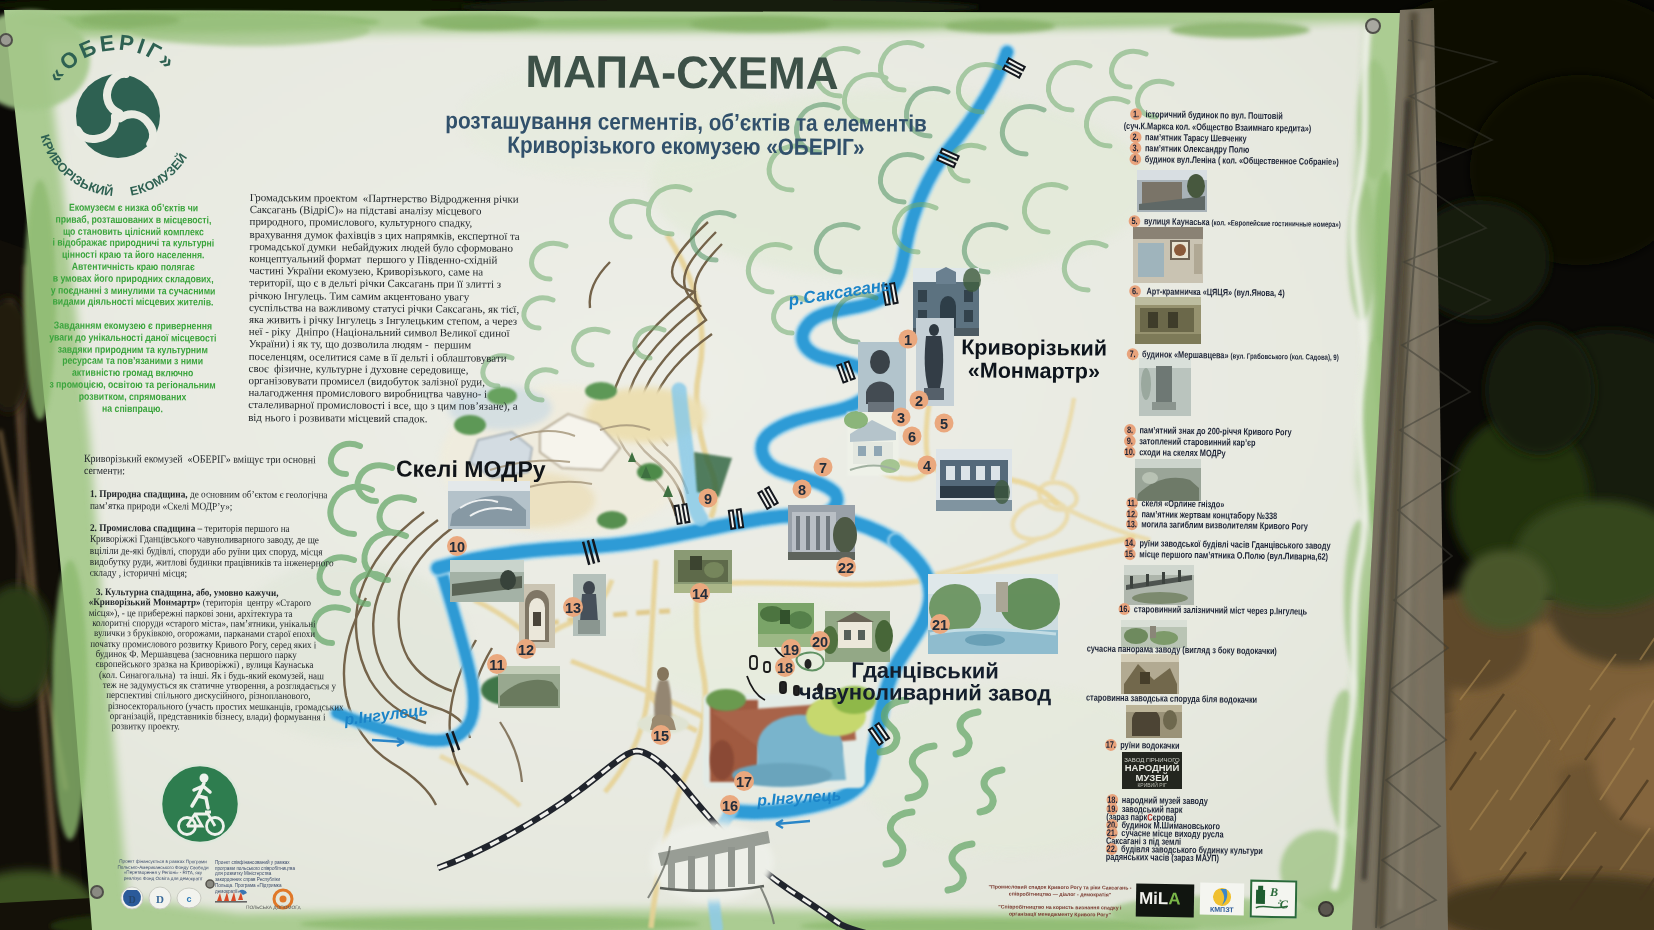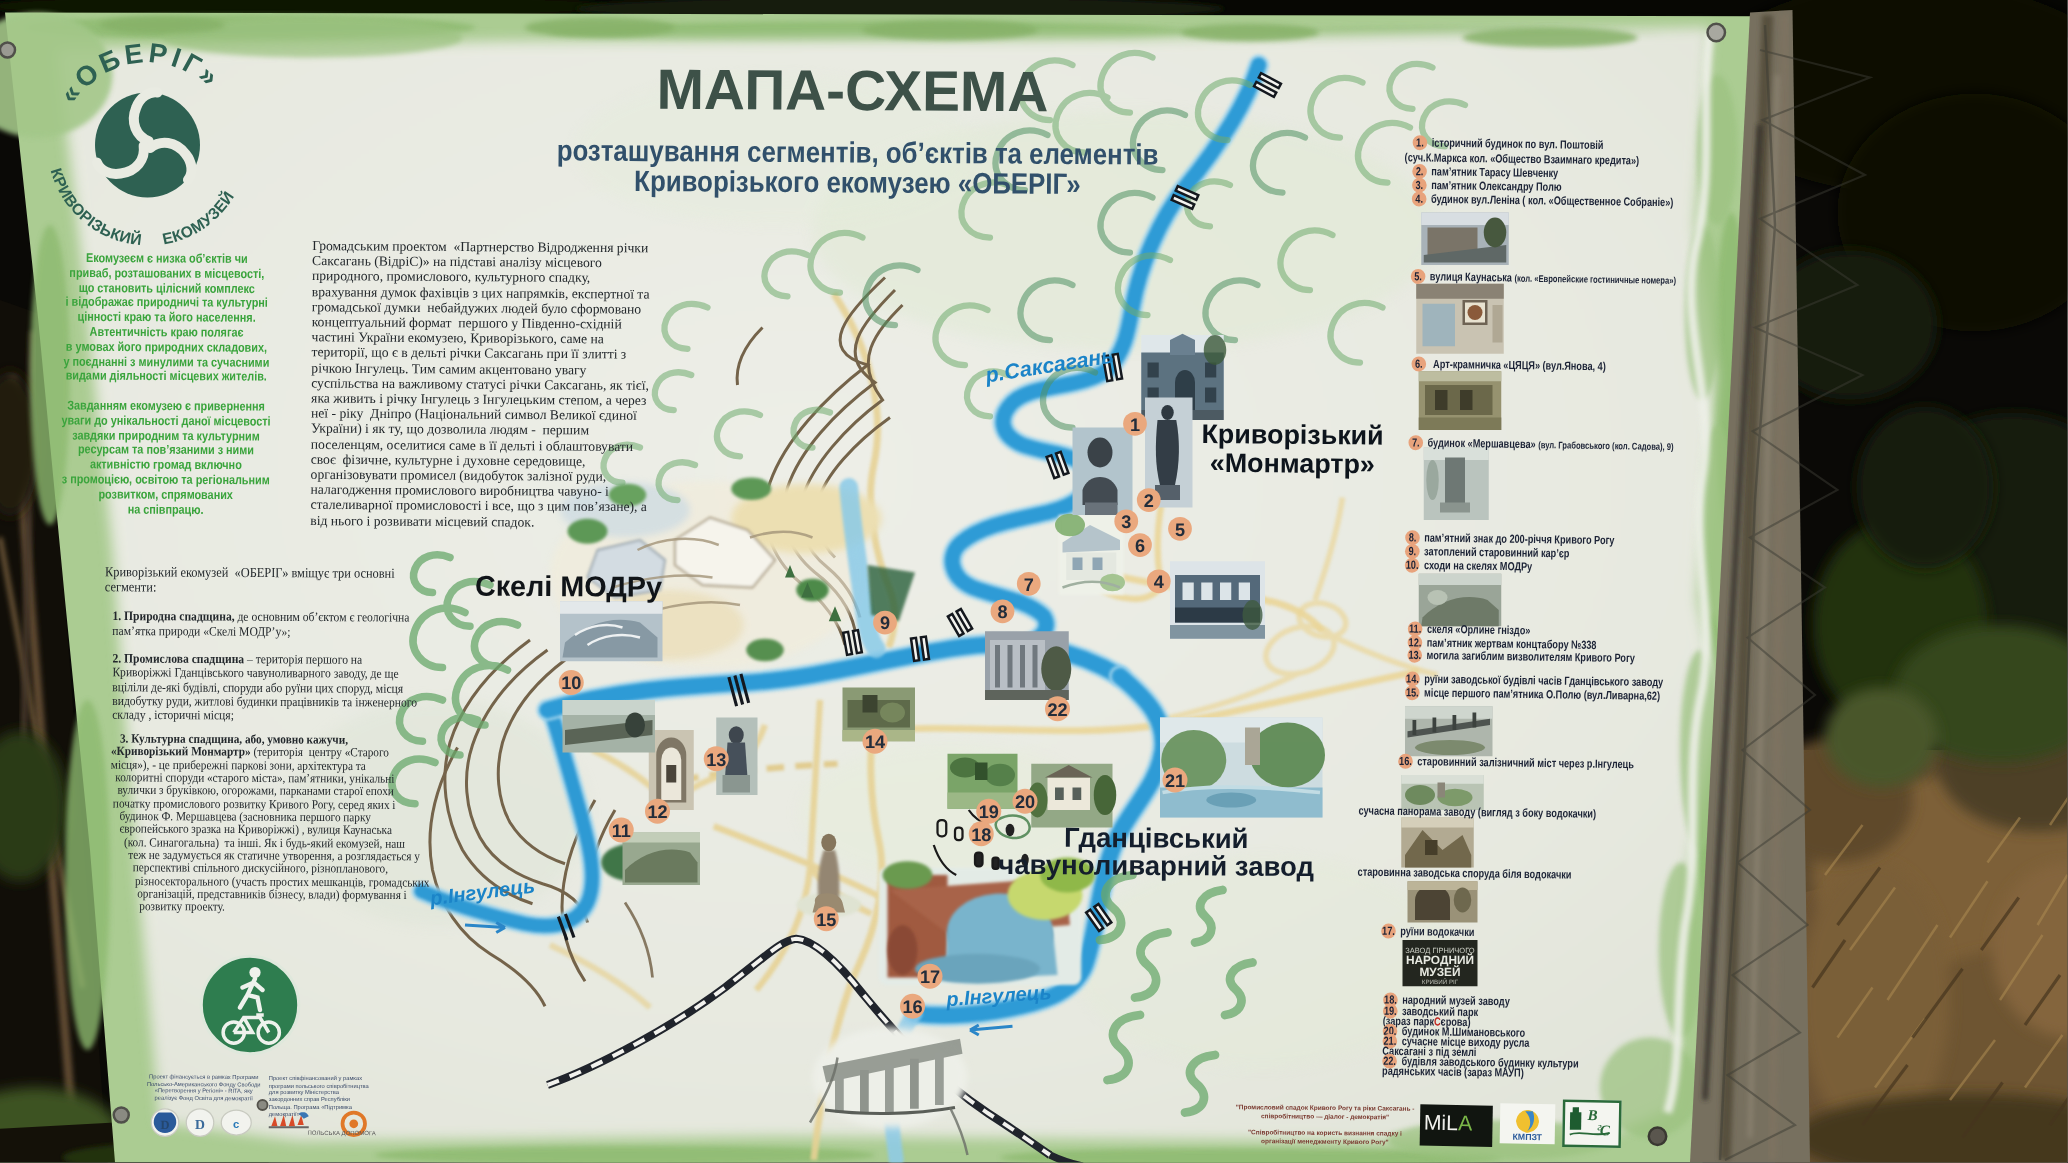--- a/index.html
+++ b/index.html
@@ -771,21 +771,21 @@
 <div class="abs" style="left:249px;top:192px;width:280px;font-family:'Liberation Serif',serif;font-size:10.9px;color:#23282c;line-height:12.2px;transform:rotate(0.4deg);white-space:nowrap;">Громадським проектом&nbsp; «Партнерство Відродження річки<br>Саксагань (ВідріС)» на підставі аналізу місцевого<br>природного, промислового, культурного спадку,<br>врахування думок фахівців з цих напрямків, експертної та<br>громадської думки&nbsp; небайдужих людей було сформовано<br>концептуальний формат&nbsp; першого у Південно-східній<br>частині України екомузею, Криворізького, саме на<br>території, що є в дельті річки Саксагань при її злитті з<br>річкою Інгулець. Тим самим акцентовано увагу<br>суспільства на важливому статусі річки Саксагань, як тієї,<br>яка живить і річку Інгулець з Інгулецьким степом, а через<br>неї - ріку&nbsp; Дніпро (Національний символ Великої єдиної<br>України) і як ту, що дозволила людям -&nbsp; першим<br>поселенцям, оселитися саме в її дельті і облаштовувати<br>своє&nbsp; фізичне, культурне і духовне середовище,<br>організовувати промисел (видобуток залізної руди,<br>налагодження промислового виробництва чавуно- і<br>сталеливарної промисловості і все, що з цим пов’язане), а<br>від нього і розвивати місцевий спадок.</div>
 
 <div class="abs" style="left:84px;top:453px;width:260px;font-family:'Liberation Serif',serif;font-size:11px;color:#23282c;line-height:11.6px;transform:rotate(0.3deg) scaleX(0.9);transform-origin:0 0;white-space:nowrap;">Криворізький екомузей&nbsp; «ОБЕРІГ» вміщує три основні<br>сегменти:</div>
 
 <div class="abs" style="left:90px;top:488px;width:252px;font-family:'Liberation Serif',serif;font-size:10.3px;color:#23282c;line-height:12px;transform:rotate(0.3deg) scaleX(0.9);transform-origin:0 0;white-space:nowrap;"><b>1. Природна спадщина,</b> де основним об’єктом є геологічна<br>пам’ятка природи «Скелі МОДР’у»;</div>
 
 <div class="abs" style="left:90px;top:522px;width:256px;font-family:'Liberation Serif',serif;font-size:10.3px;color:#23282c;line-height:11.3px;transform:rotate(0.3deg) scaleX(0.9);transform-origin:0 0;white-space:nowrap;"><b>2. Промислова спадщина</b> – територія першого на<br>Криворіжжі Гданцівського чавуноливарного заводу, де ще<br>вціліли де-які будівлі, споруди або руїни цих споруд, місця<br>видобутку руди, житлові будинки працівників та інженерного<br>складу , історичні місця;</div>
 
 <div class="abs" style="left:96px;top:587px;width:256px;font-family:'Liberation Serif',serif;font-size:10px;color:#23282c;line-height:10.35px;transform:rotate(0.3deg) scaleX(0.9);transform-origin:0 0;white-space:nowrap;"><b>3. Культурна спадщина, або, умовно кажучи,</b><br><span style="margin-left:-8px;"><b>«Криворізький Монмартр»</b> (територія&nbsp; центру «Старого</span><br><span style="margin-left:-8px;">місця»), - це прибережні паркові зони, архітектура та</span><br><span style="margin-left:-4px;">колоритні споруди «старого міста», пам’ятники, унікальні</span><br><span style="margin-left:-2px;">вулички з бруківкою, огорожами, парканами старої епохи</span><br><span style="margin-left:-6px;">початку промислового розвитку Кривого Рогу, серед яких і</span><br>будинок Ф. Мершавцева (засновника першого парку<br>європейського зразка на Криворіжжі) , вулиця Каунаська<br><span style="margin-left:4px;">(кол. Синагогальна)&nbsp; та інші. Як і будь-який екомузей, наш</span><br><span style="margin-left:8px;">теж не задумується як статичне утворення, а розглядається у</span><br><span style="margin-left:12px;">перспективі спільного дискусійного, різнопланового,</span><br><span style="margin-left:14px;">різносекторального (участь простих мешканців, громадських</span><br><span style="margin-left:16px;">організацій, представників бізнесу, влади) формування і</span><br><span style="margin-left:18px;">розвитку проекту.</span></div>
 
-<div class="abs" style="left:380px;top:456px;font-size:23px;font-weight:bold;color:#101418;transform:rotate(0.3deg);">Скелі МОДРу</div>
+<div class="abs" style="left:396px;top:456px;font-size:23px;font-weight:bold;color:#101418;transform:rotate(0.3deg);">Скелі МОДРу</div>
 
 <div class="abs" style="left:948px;top:337px;width:172px;text-align:center;font-size:21.5px;font-weight:bold;color:#0d141c;line-height:1.08;transform:rotate(0.5deg);white-space:nowrap;">Криворізький<br>«Монмартр»</div>
 
 <div class="abs" style="left:795px;top:660px;width:260px;text-align:center;font-size:22px;font-weight:bold;color:#141e2c;line-height:1.02;transform:rotate(0.4deg);white-space:nowrap;">Гданцівський<br>чавуноливарний завод</div>
 
 <div class="abs" style="left:788px;top:283px;font-size:17px;font-weight:bold;font-style:italic;color:#1b84c8;transform:rotate(-9deg);">р.Саксагань</div>
 <div class="abs" style="left:344px;top:706px;font-size:16px;font-weight:bold;font-style:italic;color:#1b84c8;transform:rotate(-7deg);">р.Інгулець</div>
 <div class="abs" style="left:757px;top:789px;font-size:16px;font-weight:bold;font-style:italic;color:#1b84c8;transform:rotate(-4deg);">р.Інгулець</div>
 
 <div class="abs" id="legend" style="left:1124px;top:106px;width:250px;font-size:9.4px;font-weight:bold;color:#1c2336;transform:rotate(0.8deg) scaleX(0.78);transform-origin:0 0;">
@@ -819,21 +819,21 @@
   <div class="abs" style="left:-10px;top:745px;white-space:nowrap;">радянських часів (зараз МАУП)</div>
 </div>
 
 <div class="abs" style="left:117px;top:859px;width:92px;font-size:4.6px;color:#3a4a6a;line-height:1.25;text-align:center;transform:rotate(0.3deg);">Проект фінансується в рамках Програми Польсько-Американського Фонду Свободи «Перетворення у Регіоні» - RITA, яку реалізує Фонд Освіта для демократії</div>
 <div class="abs" style="left:215px;top:860px;width:80px;font-size:4.6px;color:#3a4a6a;line-height:1.25;text-align:left;">Проект співфінансований у рамках програми польського співробітництва для розвитку Міністерства закордонних справ Республіки Польща. Програма «Підтримка демократії»</div>
 <div class="abs" style="left:246px;top:905px;font-size:4.8px;color:#555;transform:rotate(0.3deg);">ПОЛЬСЬКА ДОПОМОГА</div>
 
 <div class="abs" style="left:985px;top:884px;width:150px;font-size:5.2px;font-weight:bold;color:#7a3a30;line-height:1.3;text-align:center;transform:rotate(0.5deg);">"Промисловий спадок Кривого Рогу та ріки Саксагань - співробітництво — діалог - демократія"<br><br>"Співробітництво на користь визнання спадку і організації менеджменту Кривого Рогу"</div>
 
 <div class="abs" style="left:1136px;top:884px;width:58px;height:33px;background:#111510;transform:rotate(1deg);"></div>
-<div class="abs" style="left:1139px;top:889px;font-size:17px;font-weight:normal;color:#f2f2ee;transform:rotate(1deg);">M<span style="color:#e8e8e4;">i</span>L<span style="color:#7ab648;">A</span></div>
+<div class="abs" style="left:1139px;top:889px;font-size:17px;font-weight:bold;color:#f2f2ee;transform:rotate(1deg);">M<span style="color:#e8e8e4;">i</span>L<span style="color:#7ab648;">A</span></div>
 
 <div class="abs" style="left:1200px;top:883px;width:44px;height:32px;background:#f4f5f0;transform:rotate(1deg);"></div>
 <svg class="abs" style="left:1200px;top:883px;transform:rotate(1deg);" width="44" height="32">
       <circle cx="22" cy="14" r="9" fill="#f0c030"></circle>
       <path d="M13,14 h18 M22,5 v18 M16,8 l12,12 M28,8 l-12,12" stroke="#f0c030" stroke-width="2"></path>
       <path d="M20,6 C24,10 26,16 22,22 C28,18 28,10 26,6 Z" fill="#3a86c8"></path>
       <text x="22" y="29" font-size="7" font-weight="bold" fill="#2a5a9a" text-anchor="middle" font-family="Liberation Sans,sans-serif">КМПЗТ</text>
     </svg>
 
 <div class="abs" style="left:1250px;top:880px;width:43px;height:34px;background:#f4f5f0;border:2px solid #2a6a3a;transform:rotate(1deg);"></div>

